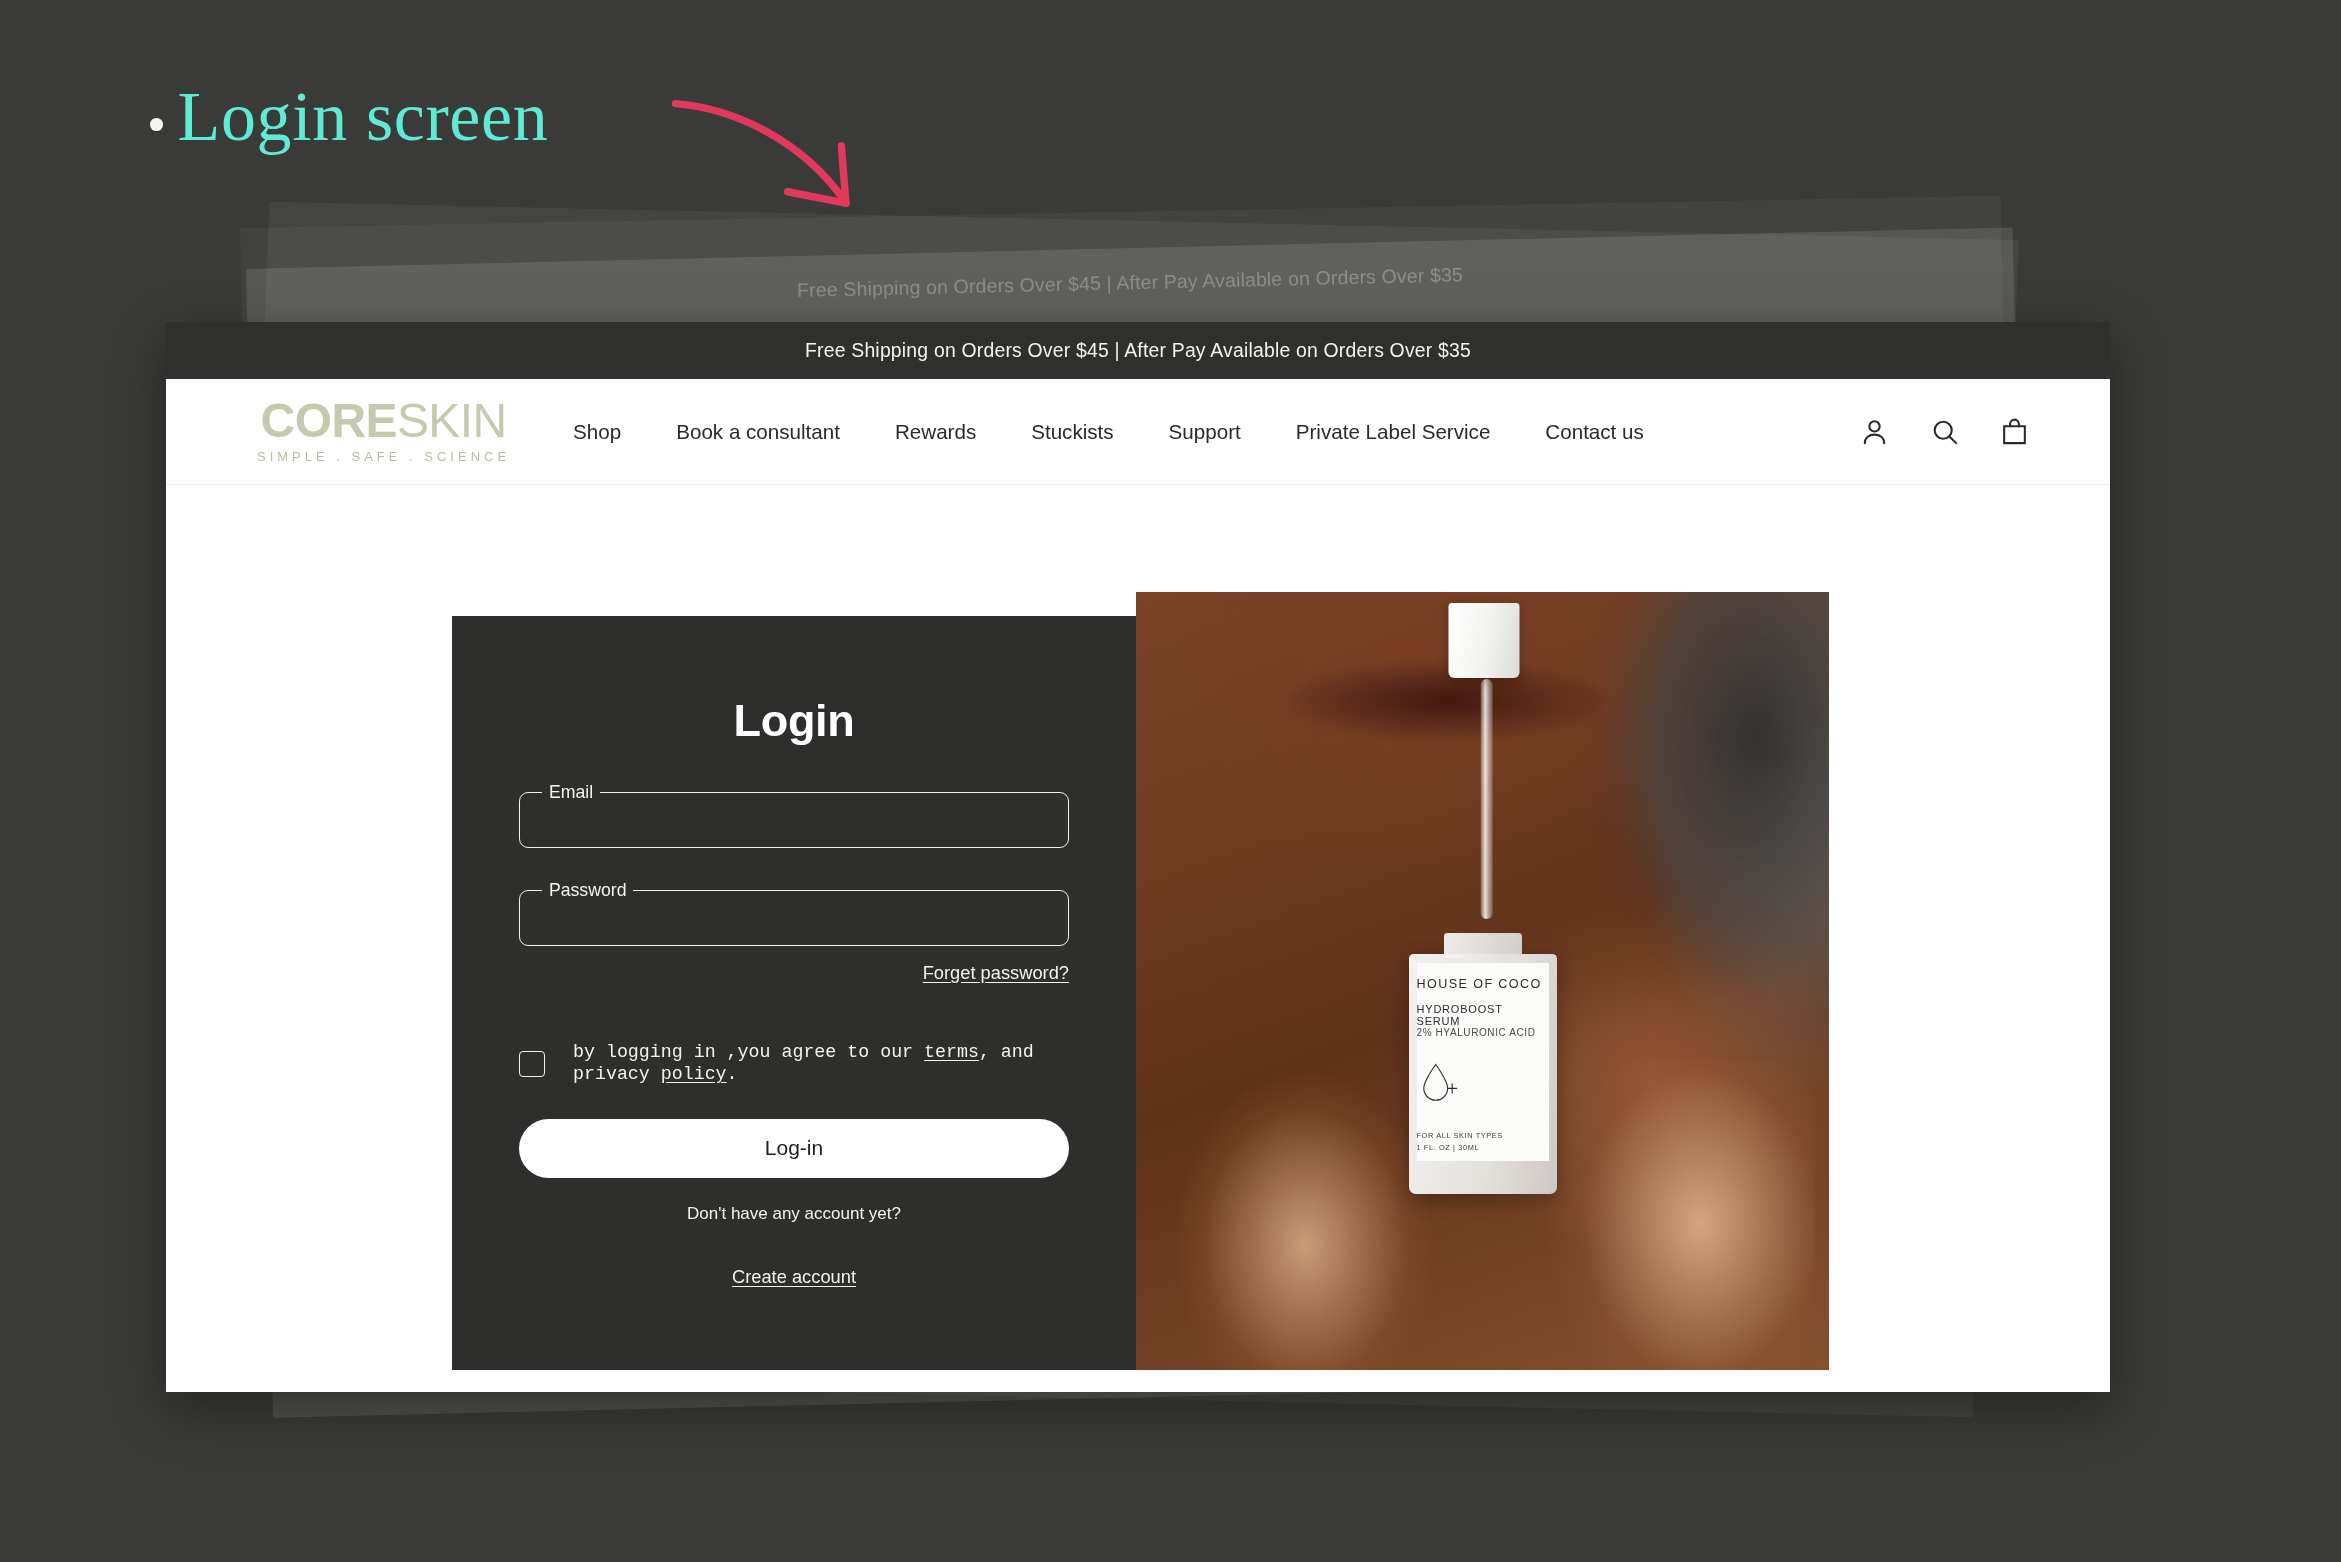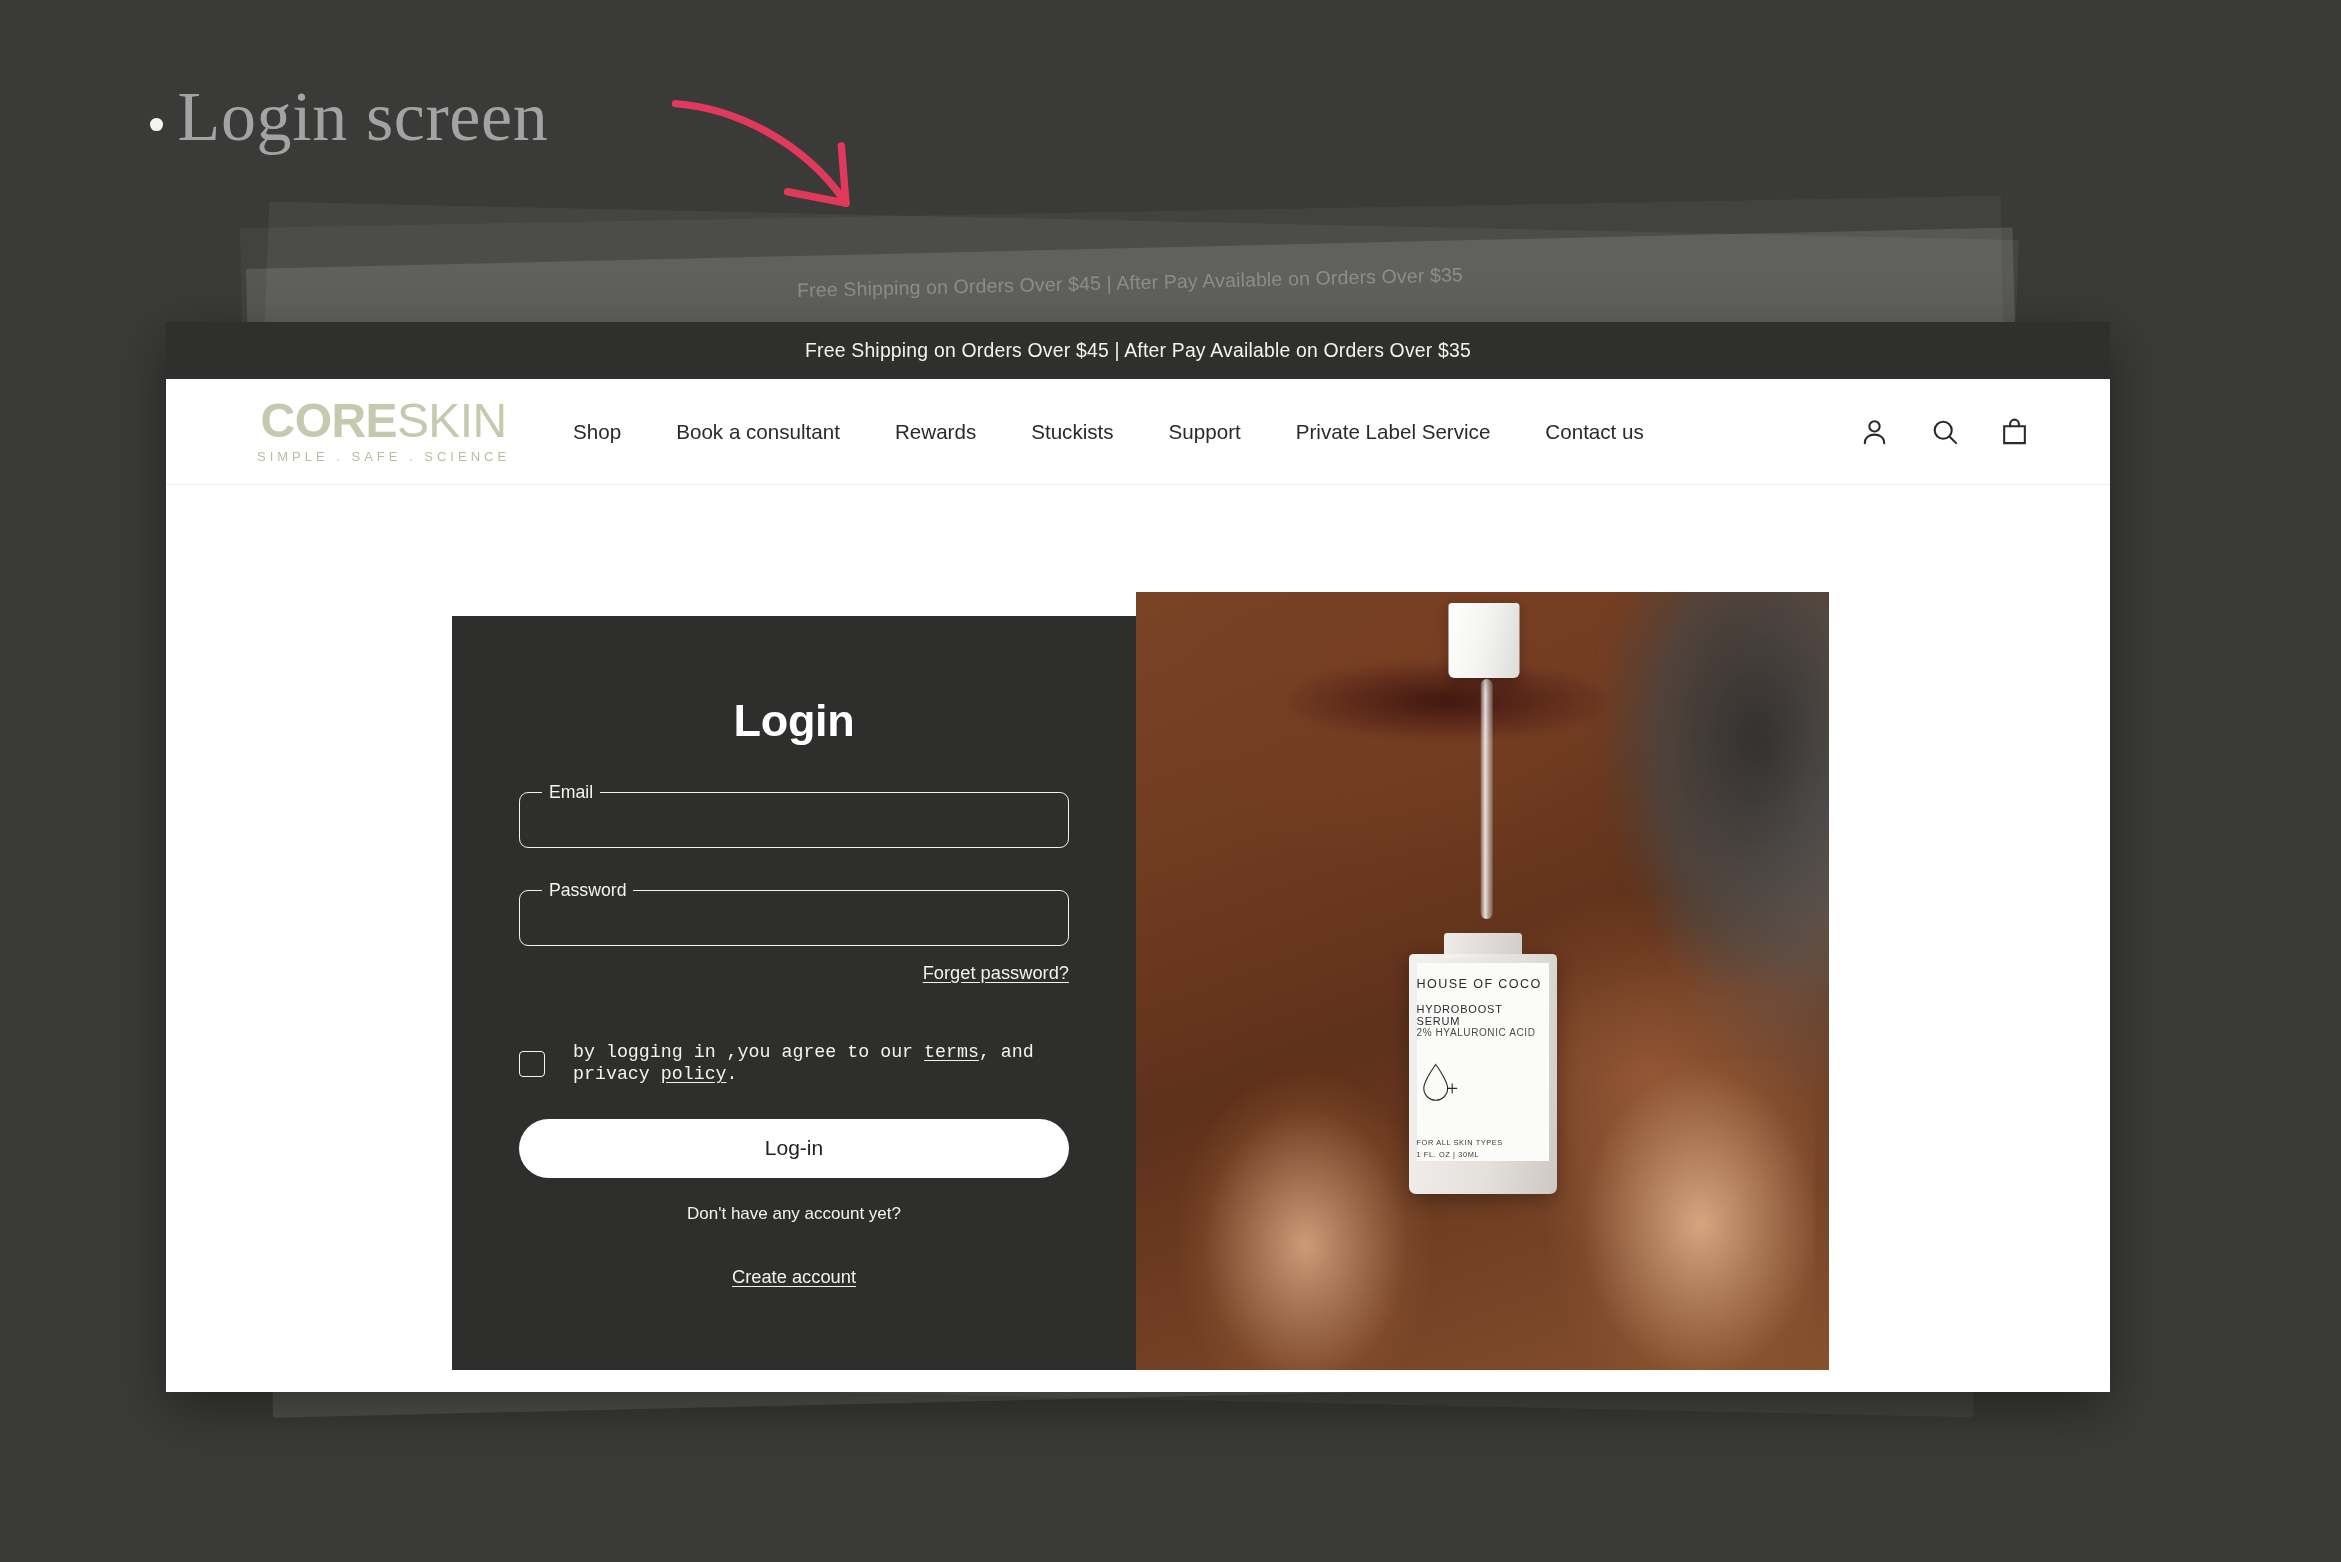--- a/index.html
+++ b/index.html
@@ -32,21 +32,21 @@
     width: 12.6px; height: 12.6px;
     border-radius: 50%;
     background: #f3f3f0;
     position: relative;
     top: -9.1px;
   }
   .slide-title {
     font-family: "Liberation Serif", serif;
     font-size: 70px;
     line-height: 1.05;
-    color: #a3a3a3;
+    color: #5eead4;
     letter-spacing: 0.6px;
     white-space: nowrap;
   }
   .arrow-wrap {
     position: absolute;
     left: 672px;
     top: 91px;
     width: 206px;
     height: 126px;
     pointer-events: none;
@@ -390,21 +390,21 @@
     display: flex;
     flex-direction: column;
     align-items: flex-start;
     padding-top: 14px;
     color: #2b2b2b;
   }
   .lbl-brand { font-size: 12.6px; letter-spacing: 1.4px; }
   .lbl-product { font-size: 11px; letter-spacing: 0.8px; margin-top: 12px; }
   .lbl-active { font-size: 10px; letter-spacing: 0.6px; color: #4b4b4b; }
   .lbl-icon { margin-top: 23px; }
-  .lbl-skin { font-size: 7.4px; letter-spacing: 0.6px; margin-top: 26px; color: #3a3a3a; }
+  .lbl-skin { font-size: 7.4px; letter-spacing: 0.6px; margin-top: 19px; color: #3a3a3a; }
   .lbl-size { font-size: 7.4px; letter-spacing: 0.6px; margin-top: 3.4px; color: #3a3a3a; }
 
   .window-body {
     height: 907px;
     background: #ffffff;
     position: relative;
   }
 </style>
 </head>
 <body>

